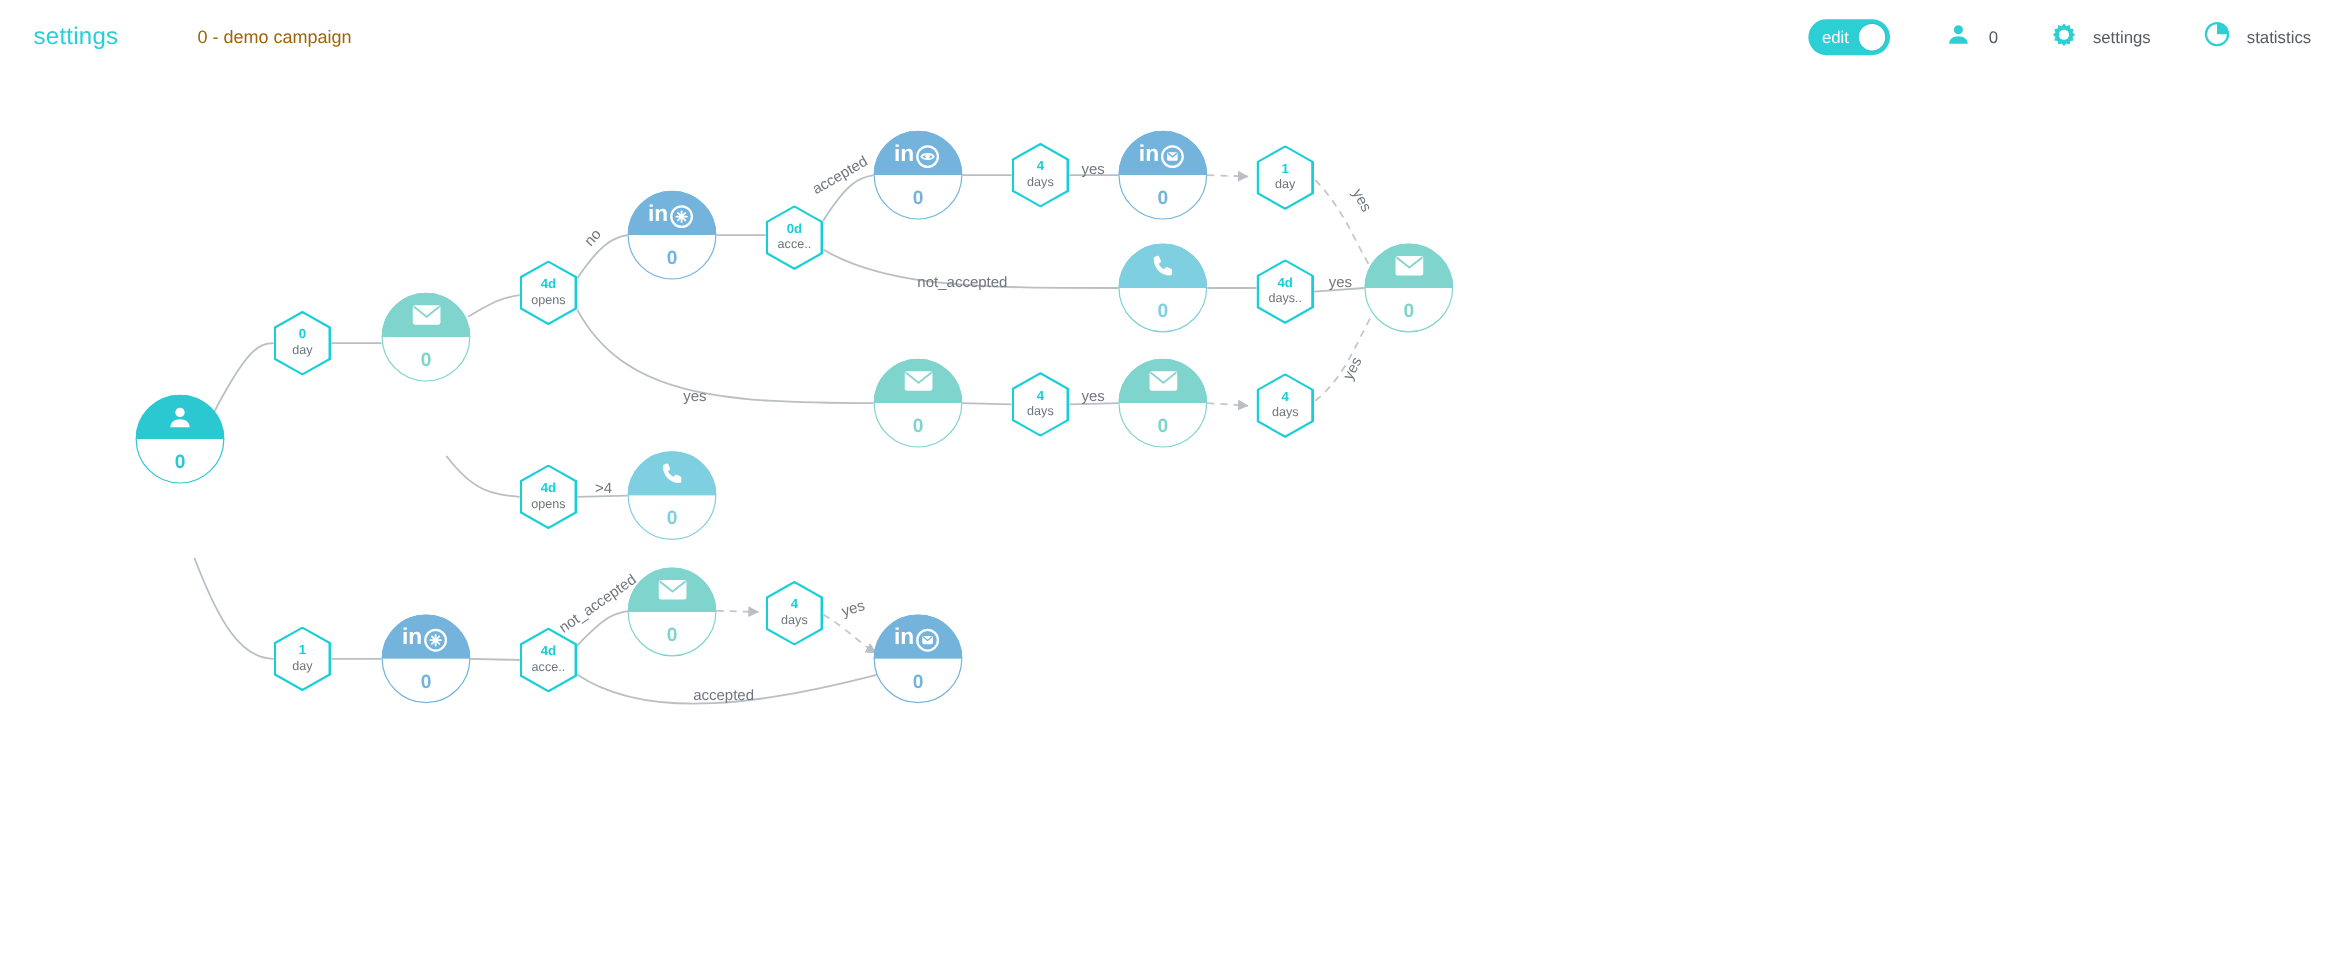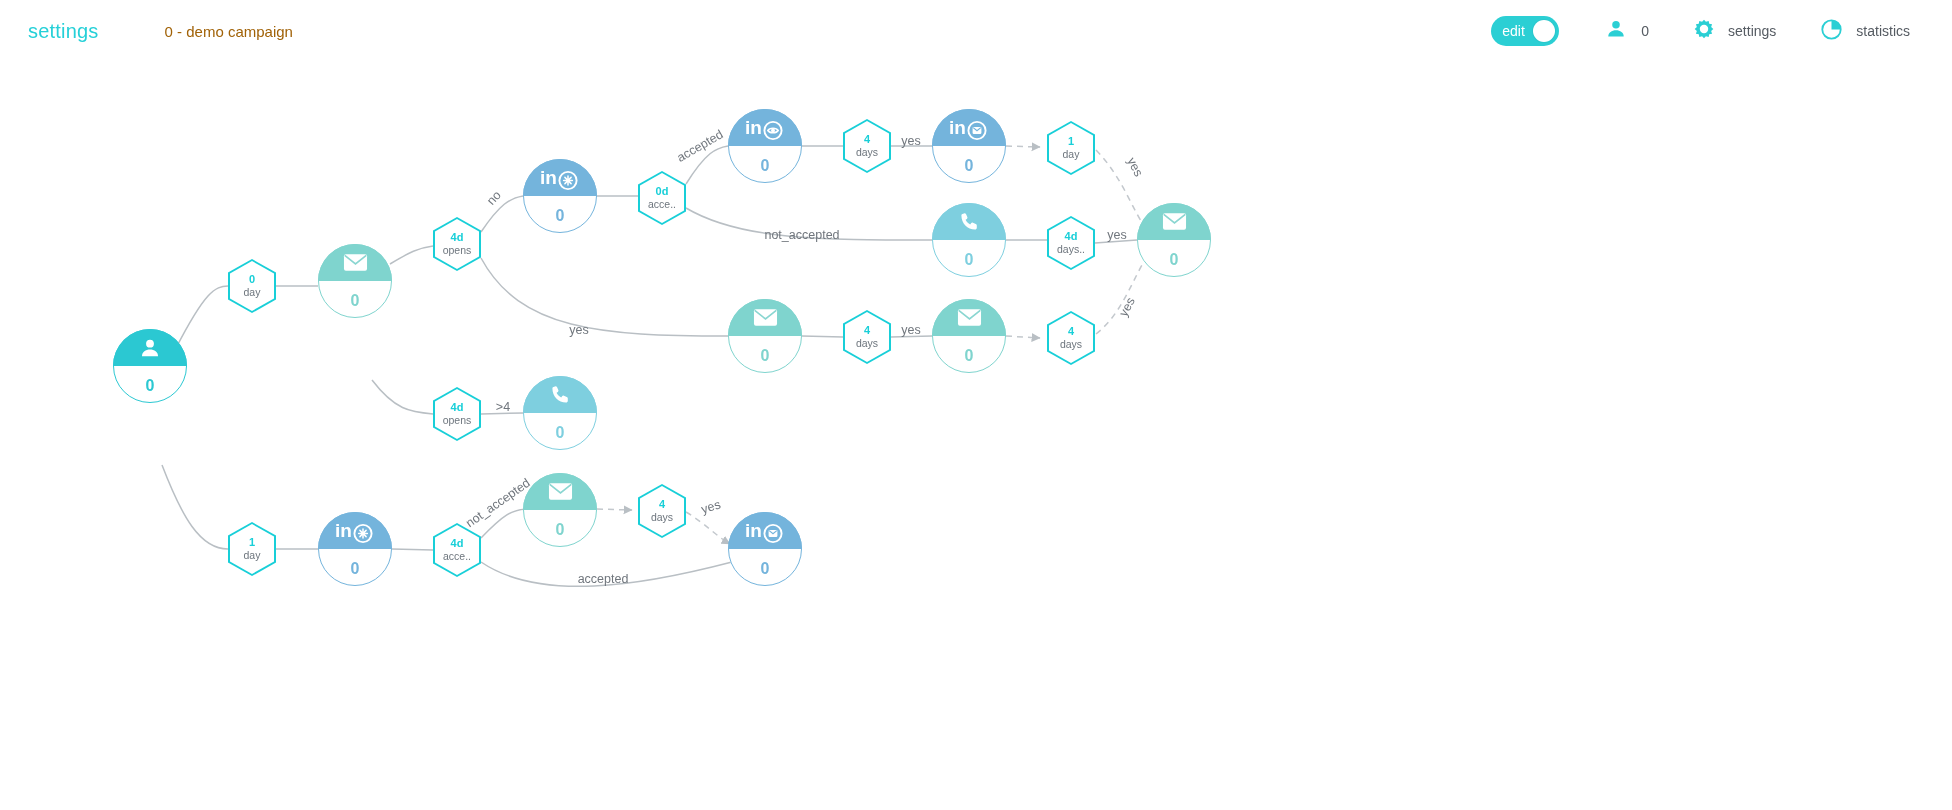--- a/index.html
+++ b/index.html
@@ -34,21 +34,21 @@
     background: #2bcfd4; border-radius: 20px;
     height: 30px; width: 68px; padding: 0 4px 0 11px;
     box-sizing: border-box; cursor: pointer; margin-right: 46px;
   }
   .edit-toggle .lbl { color: #fff; font-size: 14px; line-height: 1; }
   .edit-toggle .knob {
     width: 22px; height: 22px; border-radius: 50%;
     background: #fff; box-shadow: 0 0 0 1px rgba(0,0,0,.04);
   }
   .tool { display: flex; align-items: center; margin-right: 44px; white-space: nowrap; cursor: pointer; }
-  .tool:last-child { margin-right: 16px; }
+  .tool:last-child { margin-right: 0; }
   .tool .tlabel { color: #555b62; font-size: 14px; margin-left: 13px; }
   .tool .tcount { color: #555b62; font-size: 14px; margin-left: 14px; }
   .ico { display: block; }
 
   
   #canvas { position: absolute; left: 0; top: 62px; width: 1952px; height: 748px; }
   svg.edges { position: absolute; left: 0; top: 0; width: 1952px; height: 748px; }
 
   .node { position: absolute; transform: translate(-50%,-50%); }
 

